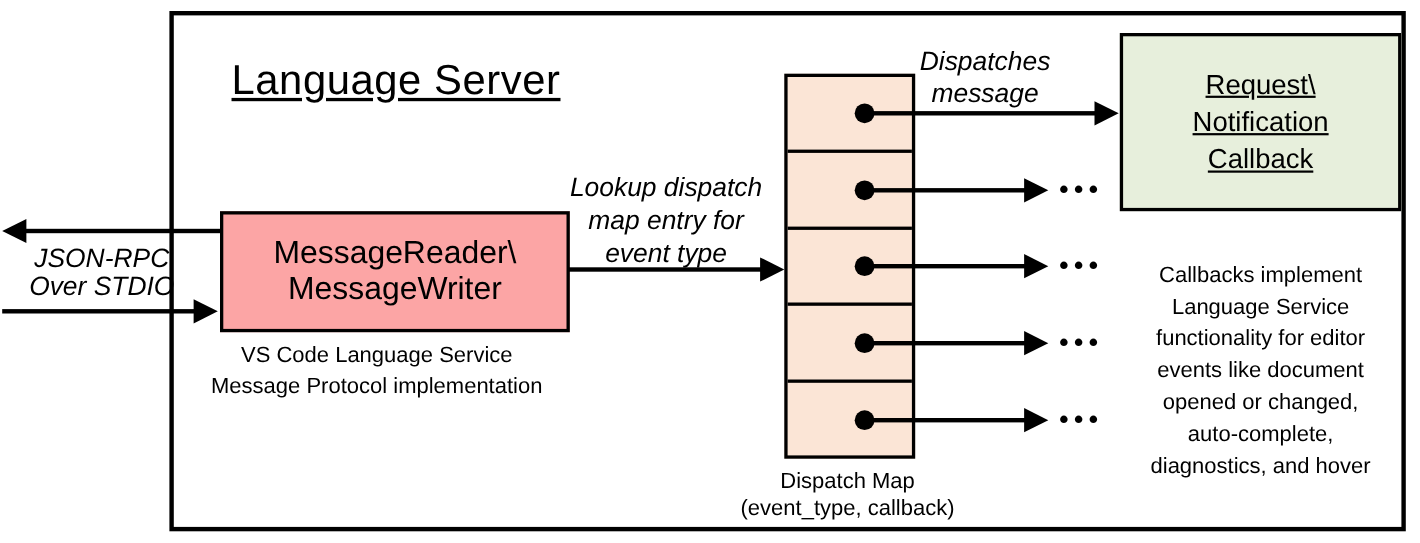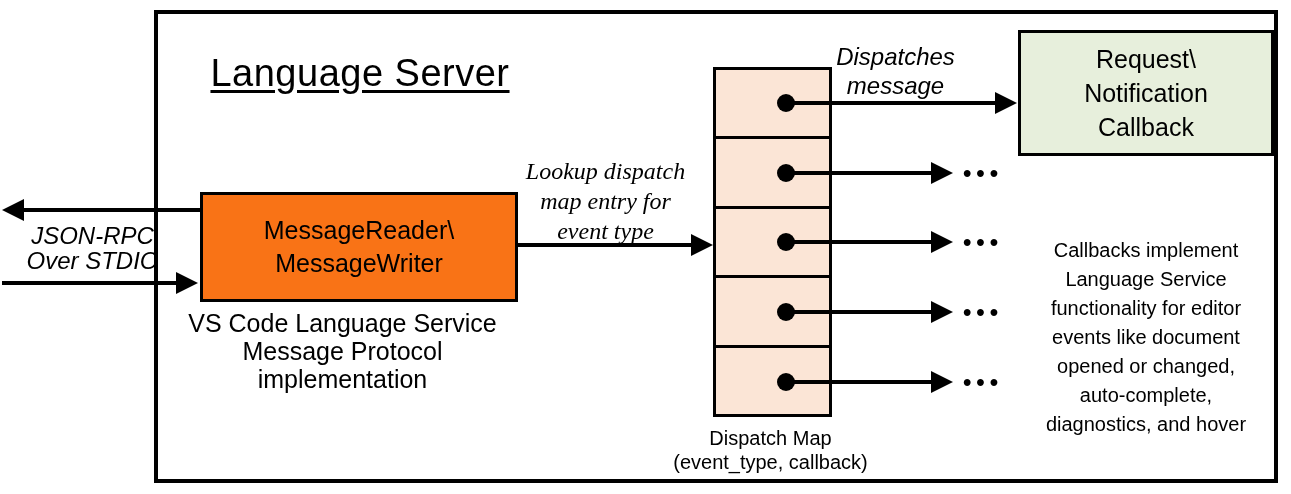--- a/index.html
+++ b/index.html
@@ -18,34 +18,34 @@
     text-decoration:underline;text-underline-offset:4px;white-space:pre-line;
   }
   .hline{background:#000;height:4px;}
   .tri-r{width:0;height:0;border-top:11px solid transparent;border-bottom:11px solid transparent;border-left:22px solid #000;}
   .tri-l{width:0;height:0;border-top:11px solid transparent;border-bottom:11px solid transparent;border-right:22px solid #000;}
   .note{
     font-style:italic;font-size:24px;line-height:28px;
     text-align:center;white-space:pre-line;
   }
   .caption{
-    font-size:25px;line-height:28px;text-align:center;white-space:pre-line;
+    font-size:20px;line-height:28px;text-align:center;white-space:pre-line;
   }
   .node{
     border:3px solid #000;box-sizing:border-box;
     display:flex;align-items:center;justify-content:center;
     text-align:center;white-space:pre-line;
   }
   .reader-box{
     left:200px;top:192px;width:318px;height:110px;
-    background:#f97316;font-size:25px;line-height:33px;
+    background:#fca5a5;font-size:29px;line-height:33px;
   }
   .callback-box{
-    left:1018px;top:30px;width:256px;height:126px;
-    background:#e7efdc;font-size:25px;line-height:34px;
+    left:1018px;top:30px;width:256px;height:162px;
+    background:#e7efdc;font-size:25px;line-height:34px;text-decoration:underline;
   }
   .dispatch-map{
     left:713px;top:67px;width:119px;height:350px;
     border:3px solid #000;box-sizing:border-box;background:#fbe5d6;
     display:flex;flex-direction:column;
   }
   .dispatch-cell{flex:1;border-top:3px solid #000;}
   .dispatch-cell:first-child{border-top:none;}
   .dot{width:18px;height:18px;border-radius:50%;background:#000;}
   .ellipsis{
@@ -76,21 +76,21 @@
   <div class="abs node reader-box">
     <span>MessageReader\
 MessageWriter</span>
   </div>
   <div class="abs caption" style="left:170px;top:309px;width:345px;">VS Code Language Service
 Message Protocol implementation</div>
 
   <div class="abs hline" style="left:517px;top:243px;width:176px;"></div>
   <div class="abs tri-r" style="left:691px;top:234px;"></div>
 
-  <div class="abs note" style="left:518px;top:156px;width:175px;line-height:30px;font-family:Liberation Serif, serif;">Lookup dispatch
+  <div class="abs note" style="left:518px;top:156px;width:175px;line-height:30px;">Lookup dispatch
 map entry for
 event type</div>
 
   <div class="abs dispatch-map">
     <div class="dispatch-cell"></div>
     <div class="dispatch-cell"></div>
     <div class="dispatch-cell"></div>
     <div class="dispatch-cell"></div>
     <div class="dispatch-cell"></div>
   </div>

